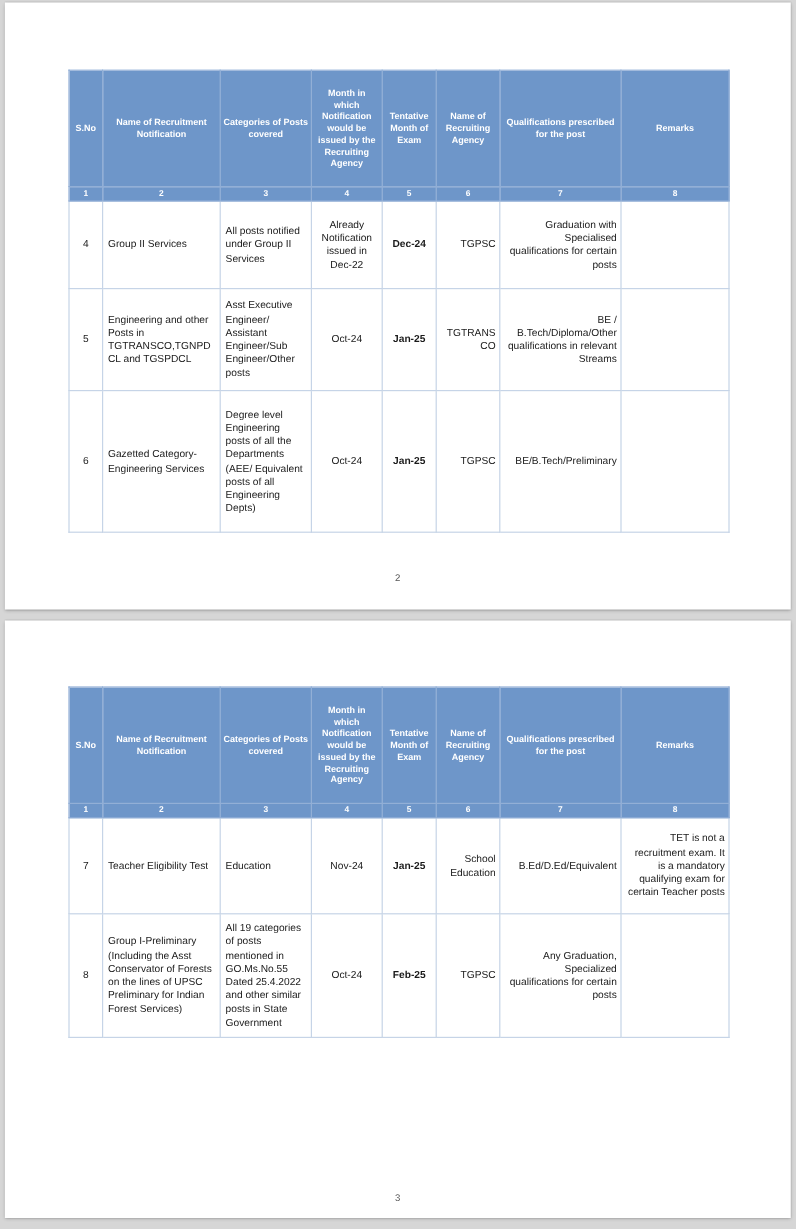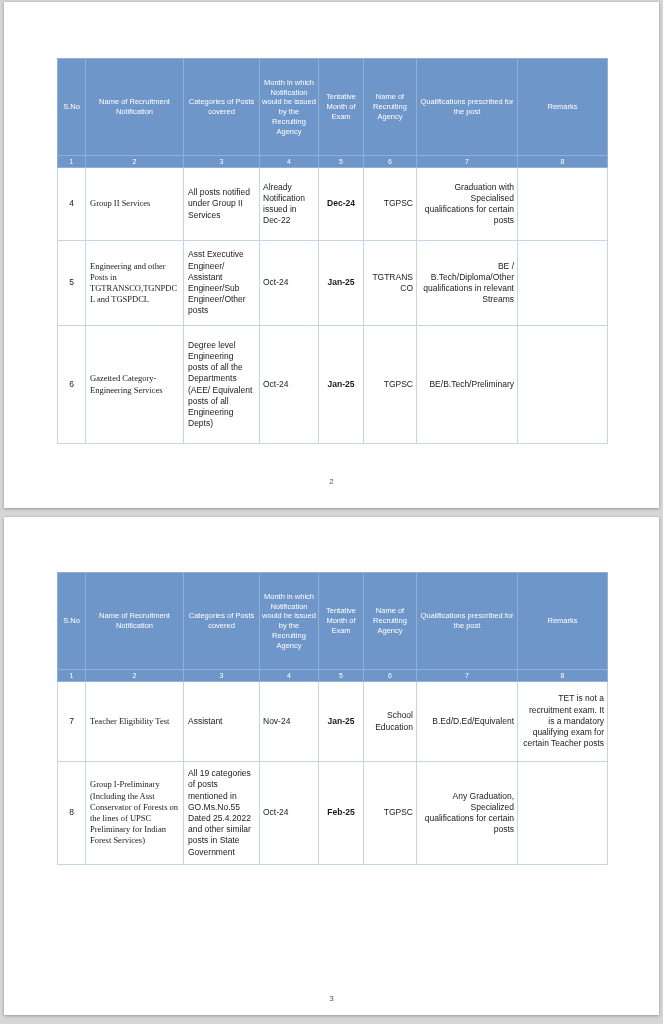--- a/index.html
+++ b/index.html
@@ -25,21 +25,21 @@
     table-layout:fixed;
     width:550px;
     margin-left:53px;
   }
   #page-1 table.sched { margin-top:56px; }
   #page-2 table.sched { margin-top:55px; }
 
   .sched th {
     background:#6e96c9;
     color:#ffffff;
-    font-weight:normal;
+    font-weight:bold;
     font-size:7.5px;
     line-height:1.3;
     text-align:center;
     vertical-align:middle;
     border:1px solid #92afd6;
     padding:1px 2px;
     overflow-wrap:break-word;
   }
   .sched tr.hdr-row    { height:97px; }
   .sched tr.num-row    { height:12px; }
@@ -49,23 +49,23 @@
     background:#ffffff;
     color:#1a1a1a;
     font-size:8.5px;
     line-height:1.32;
     vertical-align:middle;
     border:1px solid #c6d4e7;
     padding:2px 3px;
     overflow-wrap:break-word;
   }
   td.col-sno   { text-align:center; }
-  td.col-name  { text-align:left; padding-left:4px;font-family:Liberation Serif, serif; }
+  td.col-name  { text-align:left; padding-left:4px; }
   td.col-cat   { text-align:left; padding-left:4px;margin-left:48px; }
-  td.col-month { }
+  td.col-month { text-align:center; }
   td.col-exam  { text-align:center;font-weight:bold; }
   td.col-agency{ text-align:right; }
   td.col-qual  { text-align:right; }
   td.col-rem   { text-align:right; }
 
   .page-num {
     position:absolute;
     left:0; right:0;
     text-align:center;
     font-size:8px;
@@ -174,21 +174,21 @@
       <th>3</th>
       <th>4</th>
       <th>5</th>
       <th>6</th>
       <th>7</th>
       <th>8</th>
     </tr>
     <tr style="height:80px">
       <td class="col-sno">7</td>
       <td class="col-name">Teacher Eligibility Test</td>
-      <td class="col-cat">Assistant</td>
+      <td class="col-cat">Education</td>
       <td class="col-month">Nov-24</td>
       <td class="col-exam">Jan-25</td>
       <td class="col-agency">School Education</td>
       <td class="col-qual">B.Ed/D.Ed/Equivalent</td>
       <td class="col-rem">TET is not a recruitment exam. It is a mandatory qualifying exam for certain Teacher posts</td>
     </tr>
     <tr style="height:103px">
       <td class="col-sno">8</td>
       <td class="col-name">Group I-Preliminary (Including the Asst Conservator of Forests on the lines of UPSC Preliminary for Indian Forest Services)</td>
       <td class="col-cat">All 19 categories of posts mentioned in GO.Ms.No.55 Dated 25.4.2022 and other similar posts in State Government</td>

